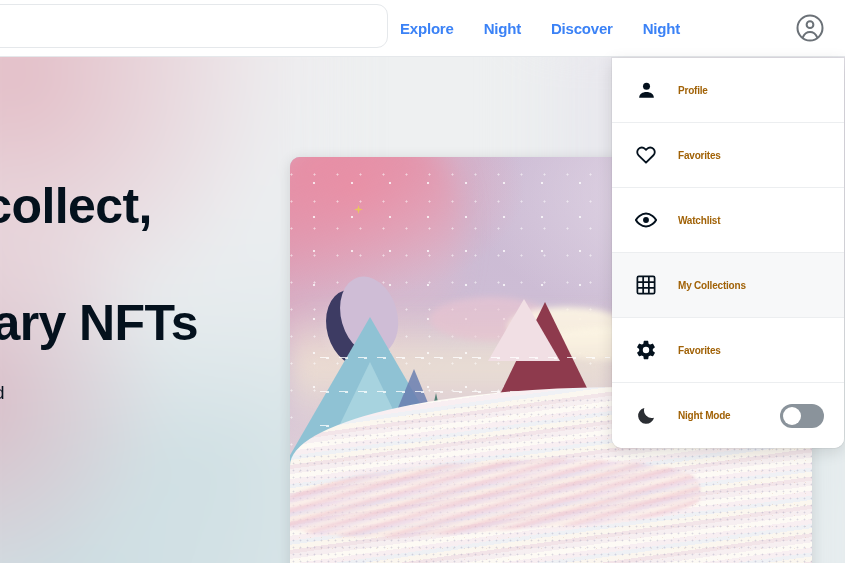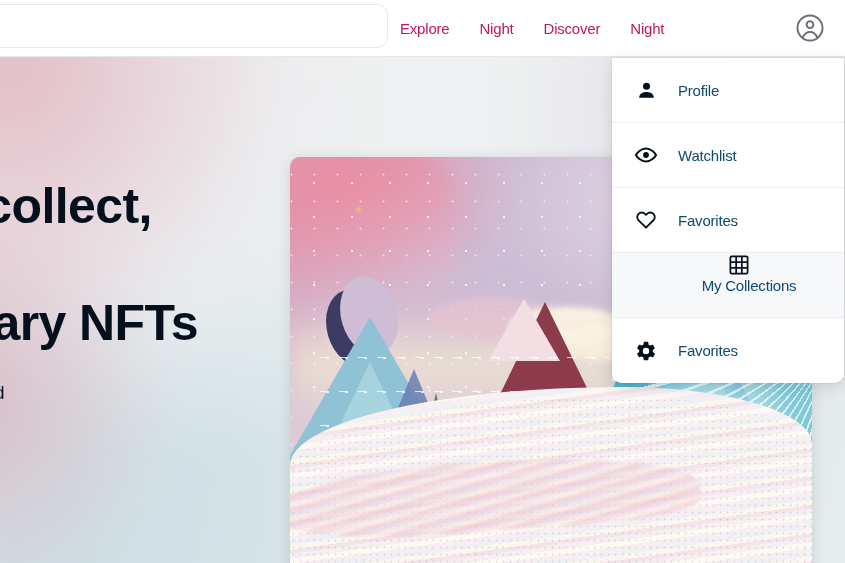--- a/index.html
+++ b/index.html
@@ -414,22 +414,22 @@
     left: 400px;
     top: 0;
     height: 57px;
     display: flex;
     align-items: center;
     gap: 30px;
   }
 
   .nav-link {
     font-size: 15px;
-    font-weight: normal;
-    color: #be185d;
+    font-weight: bold;
+    color: #3b82f6;
     letter-spacing: -0.2px;
     cursor: pointer;
     white-space: nowrap;
   }
 
   .account-btn {
     position: absolute;
     left: 790px;
     top: 8px;
     width: 40px;
@@ -457,37 +457,37 @@
     display: flex;
     align-items: center;
     height: 65px;
     padding: 0 0 0 22px;
     border-bottom: 1px solid #eceef0;
     cursor: pointer;
     background: #ffffff;
     position: relative;
   }
   .menu-item:last-child { border-bottom: none; }
-  .menu-item.hovered { background: #f7f8f9; flex-direction: column; }
+  .menu-item.hovered { background: #f7f8f9; }
 
   .menu-icon {
     width: 24px;
     height: 24px;
     display: flex;
     align-items: center;
     justify-content: center;
     flex: 0 0 24px;
     color: #04111d;
   }
 
   .menu-label {
     margin-left: 20px;
-    font-size: 15px;
-    font-weight: normal;
-    color: #0c4a6e;
+    font-size: 10px;
+    font-weight: bold;
+    color: #a16207;
     letter-spacing: -0.2px;
     white-space: nowrap;
   }
 
   .toggle {
     position: absolute;
     right: 20px;
     top: 50%;
     transform: translateY(-50%);
     width: 44px;
@@ -597,35 +597,35 @@
       <svg width="21" height="21" viewBox="0 0 24 24" fill="#04111d">
         <circle cx="12" cy="7.2" r="4"></circle>
         <path d="M3.6 20.4c0-4.2 3.8-6.6 8.4-6.6s8.4 2.4 8.4 6.6z"></path>
       </svg>
     </span>
     <span class="menu-label">Profile</span>
   </div>
 
   <div class="menu-item">
     <span class="menu-icon">
+      <svg width="22" height="22" viewBox="0 0 24 24" fill="none" stroke="#04111d" stroke-width="2">
+        <path d="M12 20.4 3.9 12.3a4.9 4.9 0 0 1 0-7 4.9 4.9 0 0 1 7 0l1.1 1.1 1.1-1.1a4.9 4.9 0 0 1 7 0 4.9 4.9 0 0 1 0 7z" stroke-linejoin="round"></path>
+      </svg>
+    </span>
+    <span class="menu-label">Favorites</span>
+  </div>
+
+  <div class="menu-item">
+    <span class="menu-icon">
       <svg width="22" height="22" viewBox="0 0 24 24">
         <path d="M12 5C6.5 5 2.2 9.6 1 12c1.2 2.4 5.5 7 11 7s9.8-4.6 11-7c-1.2-2.4-5.5-7-11-7z" fill="none" stroke="#04111d" stroke-width="2.2"></path>
         <circle cx="12" cy="12" r="3.2" fill="#04111d"></circle>
       </svg>
     </span>
     <span class="menu-label">Watchlist</span>
-  </div>
-
-  <div class="menu-item">
-    <span class="menu-icon">
-      <svg width="22" height="22" viewBox="0 0 24 24" fill="none" stroke="#04111d" stroke-width="2">
-        <path d="M12 20.4 3.9 12.3a4.9 4.9 0 0 1 0-7 4.9 4.9 0 0 1 7 0l1.1 1.1 1.1-1.1a4.9 4.9 0 0 1 7 0 4.9 4.9 0 0 1 0 7z" stroke-linejoin="round"></path>
-      </svg>
-    </span>
-    <span class="menu-label">Favorites</span>
   </div>
 
   <div class="menu-item hovered">
     <span class="menu-icon">
       <svg width="22" height="22" viewBox="0 0 24 24" fill="none" stroke="#04111d" stroke-width="1.9">
         <rect x="2.6" y="2.6" width="18.8" height="18.8" rx="1.6"></rect>
         <line x1="8.9" y1="2.6" x2="8.9" y2="21.4"></line>
         <line x1="15.1" y1="2.6" x2="15.1" y2="21.4"></line>
         <line x1="2.6" y1="8.9" x2="21.4" y2="8.9"></line>
         <line x1="2.6" y1="15.1" x2="21.4" y2="15.1"></line>
@@ -636,14 +636,25 @@
 
   <div class="menu-item">
     <span class="menu-icon">
       <svg width="22" height="22" viewBox="0 0 24 24" fill="#04111d">
         <path d="M19.4 13c.04-.33.06-.66.06-1s-.02-.67-.06-1l2.1-1.6a.5.5 0 0 0 .12-.64l-2-3.46a.5.5 0 0 0-.6-.22l-2.47 1a7.3 7.3 0 0 0-1.73-1l-.38-2.63A.49.49 0 0 0 14 2h-4a.49.49 0 0 0-.49.42L9.13 5.05c-.63.26-1.2.6-1.73 1l-2.47-1a.5.5 0 0 0-.6.22l-2 3.46a.5.5 0 0 0 .12.64L4.56 11c-.04.33-.06.66-.06 1s.02.67.06 1l-2.1 1.6a.5.5 0 0 0-.12.64l2 3.46c.12.22.39.3.6.22l2.47-1c.53.4 1.1.74 1.73 1l.38 2.63c.04.24.25.42.49.42h4c.24 0 .45-.18.49-.42l.38-2.63c.63-.26 1.2-.6 1.73-1l2.47 1c.21.08.48 0 .6-.22l2-3.46a.5.5 0 0 0-.12-.64zM12 15.5A3.5 3.5 0 1 1 15.5 12 3.5 3.5 0 0 1 12 15.5z"></path>
       </svg>
     </span>
     <span class="menu-label">Favorites</span>
   </div>
 
+  <div class="menu-item">
+    <span class="menu-icon">
+      <svg width="21" height="21" viewBox="0 0 24 24" fill="#2b2e33">
+        <path d="M20.6 14.5A9 9 0 0 1 9.5 3.4 9.2 9.2 0 1 0 20.6 14.5z"></path>
+      </svg>
+    </span>
+    <span class="menu-label">Night Mode</span>
+    <span class="toggle">
+      <span class="toggle-knob"></span>
+    </span>
+  </div>
 
 </div>
 
 </body></html>

